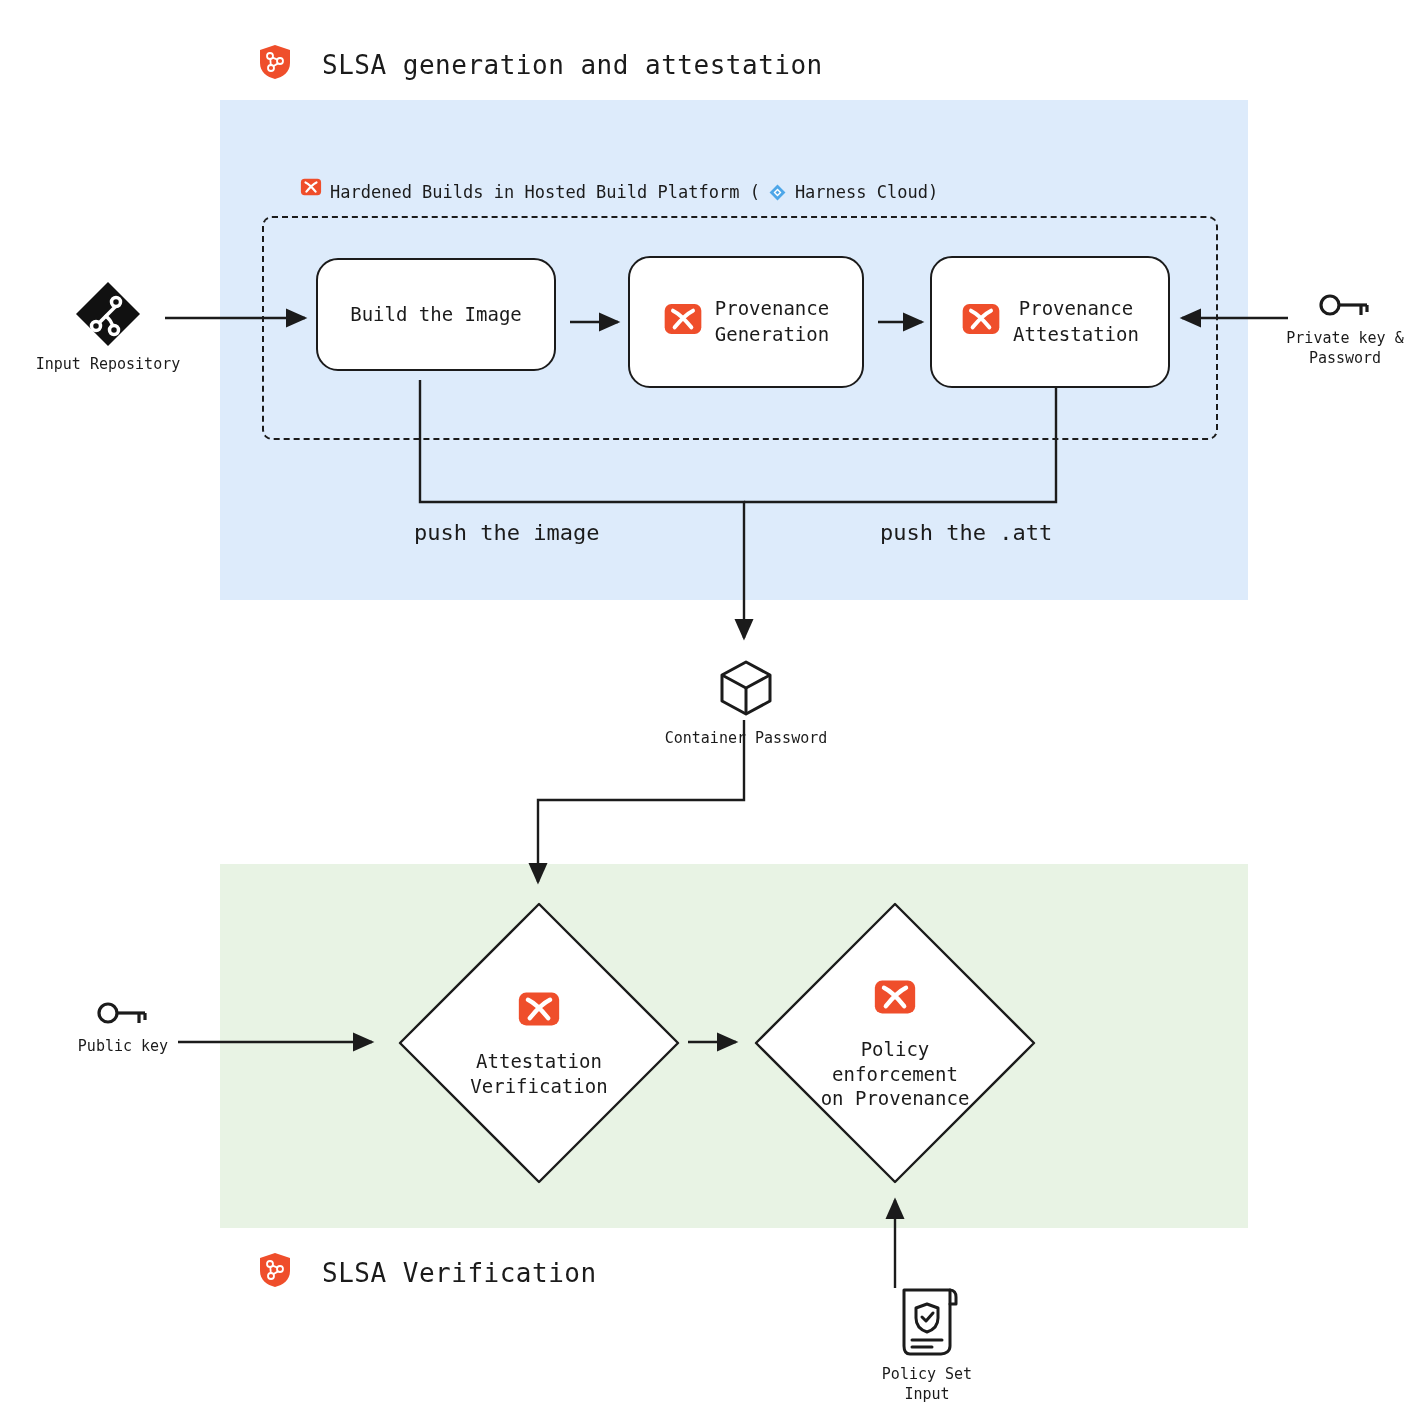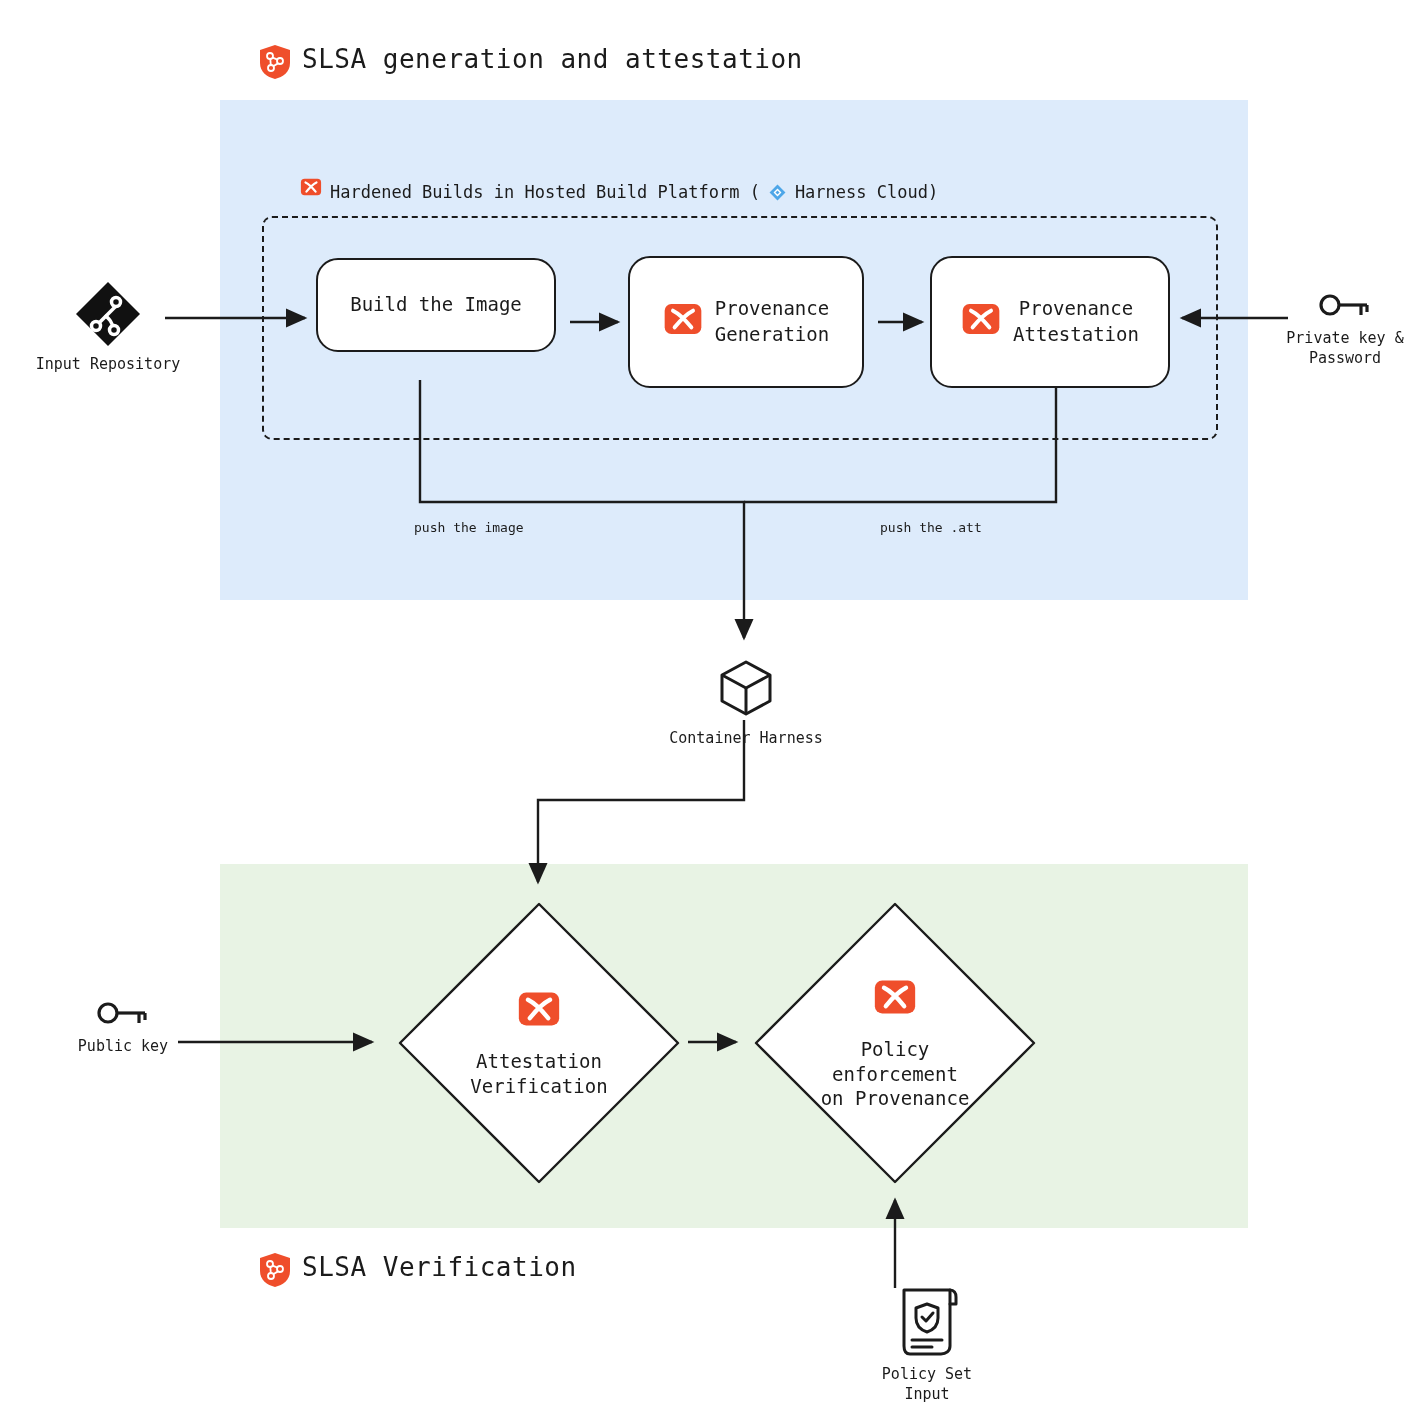--- a/index.html
+++ b/index.html
@@ -22,21 +22,21 @@
     left: 220px; top: 100px; width: 1028px; height: 500px;
     background: #ddebfb;
   }
   .band-ver {
     left: 220px; top: 864px; width: 1028px; height: 364px;
     background: #e8f3e4;
   }
 
   
   .section-title {
-    display: flex; align-items: flex-start; gap: 10px;
+    display: flex; align-items: flex-end; gap: 30px;
     font-size: 26px; letter-spacing: 0.5px;
   }
   .title-gen { left: 258px; top: 44px; }
   .title-ver { left: 258px; top: 1252px; }
 
   
   .slsa-shield {
     width: 34px; height: 36px; position: relative; flex: 0 0 auto;
   }
 
@@ -69,21 +69,21 @@
     border-radius: 22px;
     background: #ffffff;
     display: flex; align-items: center; justify-content: center;
     gap: 12px;
     text-align: center;
     font-size: 19px;
     line-height: 1.35;
     box-sizing: border-box;
     padding: 10px 14px;
   }
-  .node-build { left: 316px; top: 258px; width: 240px; height: 94px; }
+  .node-build { left: 316px; top: 258px; width: 240px; height: 113px; }
   .node-prov-gen { left: 628px; top: 256px; width: 236px; height: 132px; }
   .node-prov-att { left: 930px; top: 256px; width: 240px; height: 132px; }
 
   
   .diamond-wrap {
     width: 294px; height: 294px;
   }
   .diamond-shape {
     position: absolute; inset: 0;
   }
@@ -105,21 +105,21 @@
     white-space: pre-line;
   }
 
   .git-node { left: 28px; top: 278px; width: 160px; text-align: center; }
   .privkey-node { left: 1272px; top: 288px; width: 146px; text-align: center; }
   .pubkey-node { left: 48px; top: 996px; width: 150px; text-align: center; }
   .registry-node { left: 626px; top: 656px; width: 240px; text-align: center; }
   .policy-node { left: 834px; top: 1282px; width: 186px; text-align: center; }
 
   .edge-label {
-    font-size: 13px;
+    font-size: 22px;
     white-space: nowrap;
   }
   .lbl-push-image { left: 414px; top: 520px; }
   .lbl-push-att { left: 880px; top: 520px; }
 
   svg.lines {
     position: absolute; left: 0; top: 0;
     width: 1418px; height: 1418px;
     pointer-events: none;
   }
@@ -290,21 +290,21 @@
 <div class="abs registry-node">
   <div style="display:flex;justify-content:center;">
     <svg width="64" height="64" viewBox="0 0 64 64">
       <g fill="none" stroke="#1b1b1b" stroke-width="3" stroke-linejoin="round">
         <path d="M32 6 L56 19 V45 L32 58 L8 45 V19 Z"></path>
         <path d="M8 19 L32 32 L56 19"></path>
         <path d="M32 32 V58"></path>
       </g>
     </svg>
   </div>
-  <div class="endpoint-label" style="margin-top:8px;">Container Harness</div>
+  <div class="endpoint-label" style="margin-top:8px;">Container Password</div>
 </div>
 
 <div class="abs policy-node">
   <div style="display:flex;justify-content:center;">
     <svg width="78" height="76" viewBox="0 0 78 76">
       <g fill="none" stroke="#1b1b1b" stroke-width="3" stroke-linejoin="round" stroke-linecap="round">
         <path d="M16 8 H62 V64 C62 69 58 72 53 72 H22 C18 72 16 69 16 64 Z"></path>
         <path d="M62 8 C66 8 68 11 68 15 V22 H62"></path>
         <path d="M39 22 L50 26 V36 C50 44 45 48 39 50 C33 48 28 44 28 36 V26 Z"></path>
         <path d="M34 35 L38 39 L45 31"></path>

